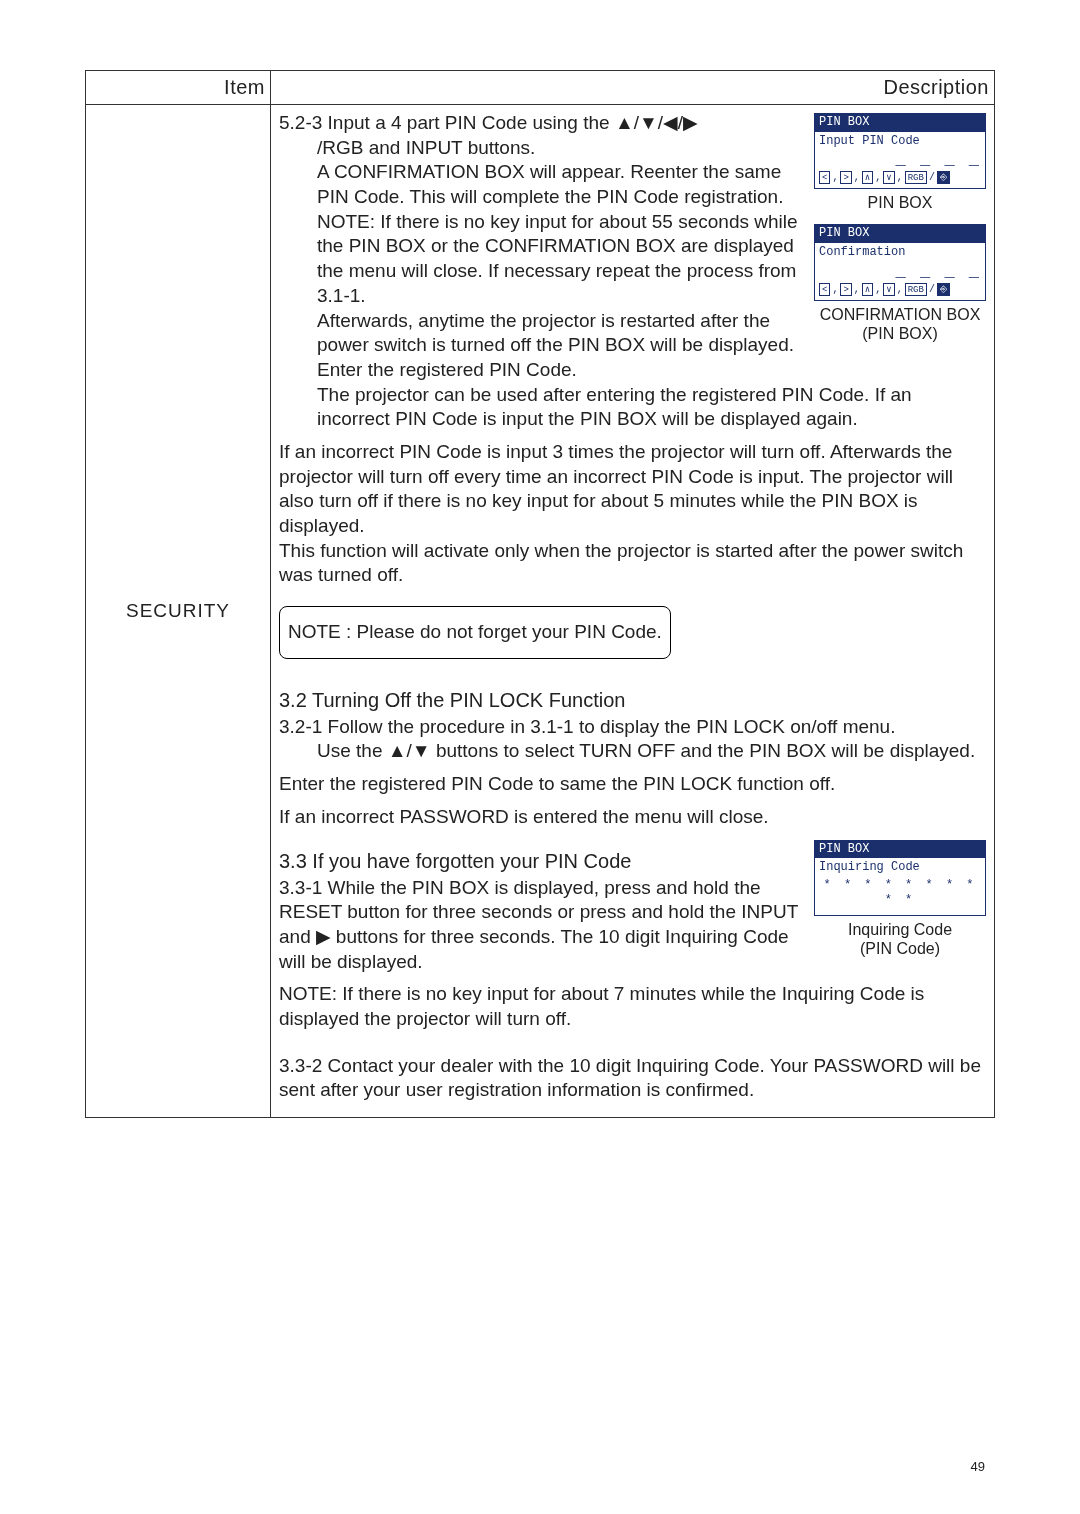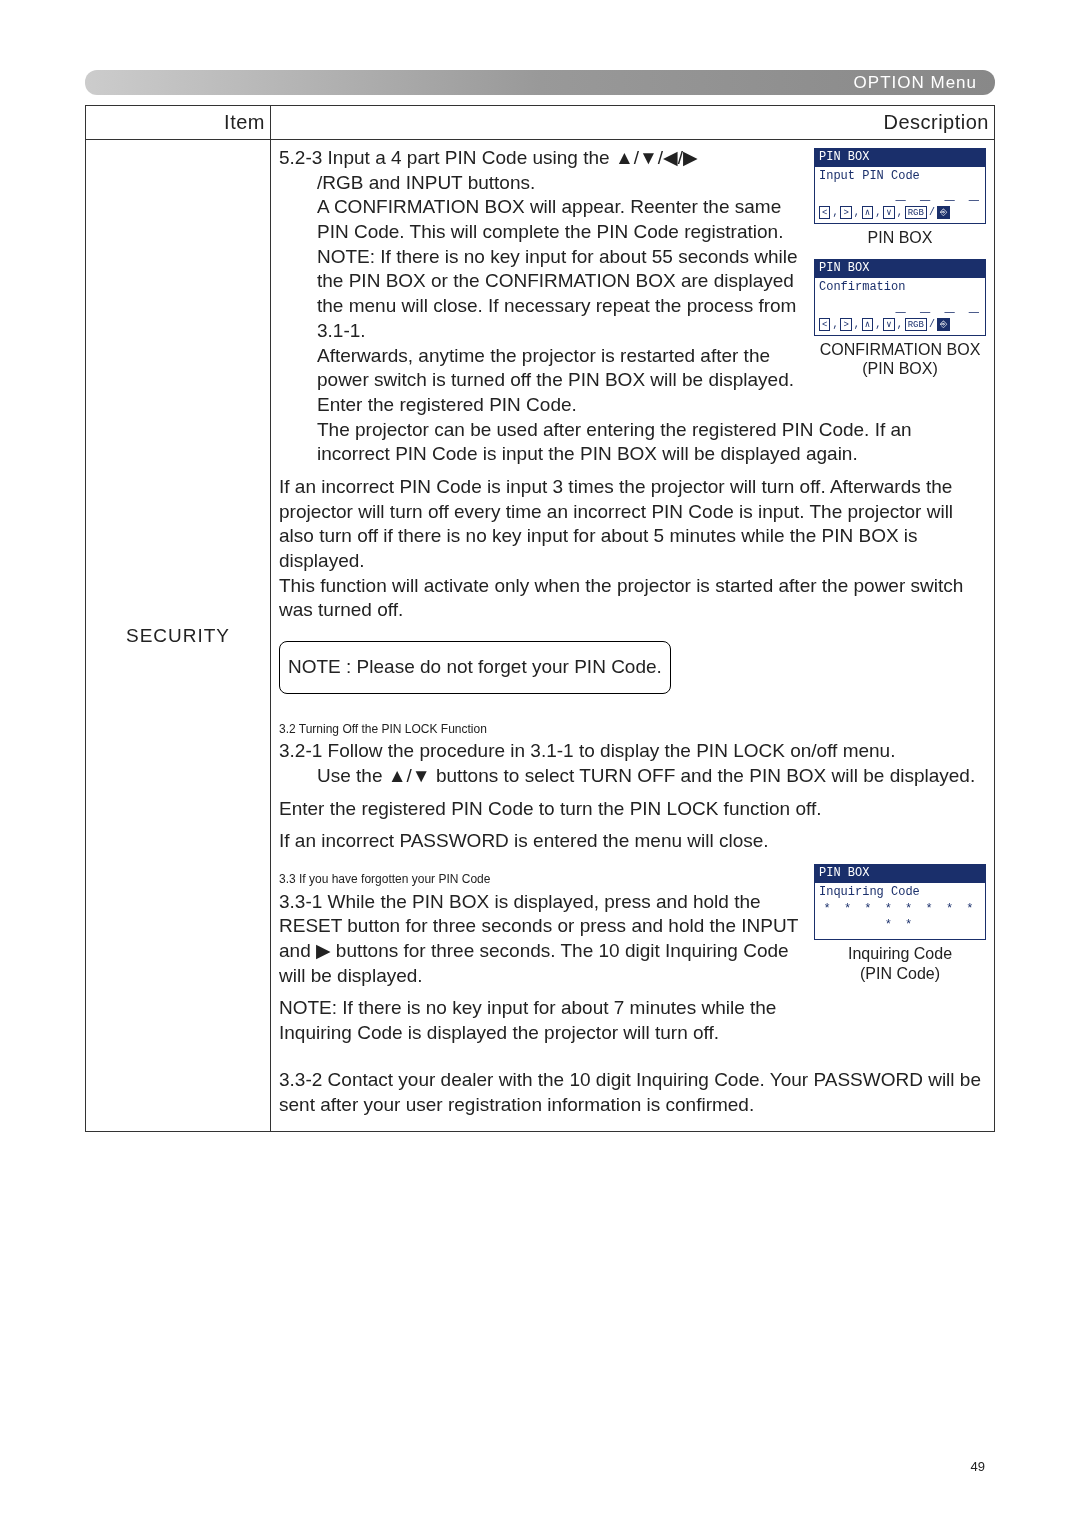--- a/index.html
+++ b/index.html
@@ -64,21 +64,21 @@
   .para { margin: 0 0 8px 0; }
   .indent { padding-left: 38px; display: block; }
   .note-box {
     display: inline-block;
     border: 1.5px solid #000;
     border-radius: 8px;
     padding: 13px 8px;
     margin: 10px 0;
   }
   .subhead {
-    font-size: 12px;
+    font-size: 20px;
     margin: 18px 0 2px 0;
   }
   .float-right {
     float: right;
     margin: 2px 0 8px 14px;
   }
   .dialog {
     width: 172px;
     border: 1.5px solid #1a2f6b;
     background: #fff;
@@ -140,23 +140,20 @@
     bottom: 40px;
     right: 95px;
     font-size: 13px;
   }
   .clr { clear: both; }
 </style>
 </head>
 <body>
 
 <div class="page">
-  <div class="header-bar">
-    <span>OPTION Menu</span>
-  </div>
 
 
   <table class="main">
     <tbody>
         <tr>
       <th>Item</th>
       <th>Description</th>
     </tr>
     <tr>
       <td class="item-cell">SECURITY</td>
@@ -227,21 +224,21 @@
         <div class="note-box">
           <span>NOTE : Please do not forget your PIN Code.</span>
         </div>
 
         
         <div class="subhead">3.2 Turning Off the PIN LOCK Function</div>
         <div class="para">
           <span>3.2-1 </span><span>Follow the procedure in 3.1-1 to display the PIN LOCK on/off menu.</span>
           <span class="indent">Use the ▲/▼ buttons to select TURN OFF and the PIN BOX will be displayed.</span>
         </div>
-        <div class="para">Enter the registered PIN Code to turn the PIN LOCK function off.</div>
+        <div class="para">Enter the registered PIN Code to same the PIN LOCK function off.</div>
         <div class="para">If an incorrect PASSWORD is entered the  menu will close.</div>
 
         
         <div class="float-right">
           <div class="dialog">
             <div class="dialog-title">PIN BOX</div>
             <div class="dialog-body">
               <div>Inquiring Code</div>
               <div class="stars">* *  * * * *  * * * *</div>
             </div>

